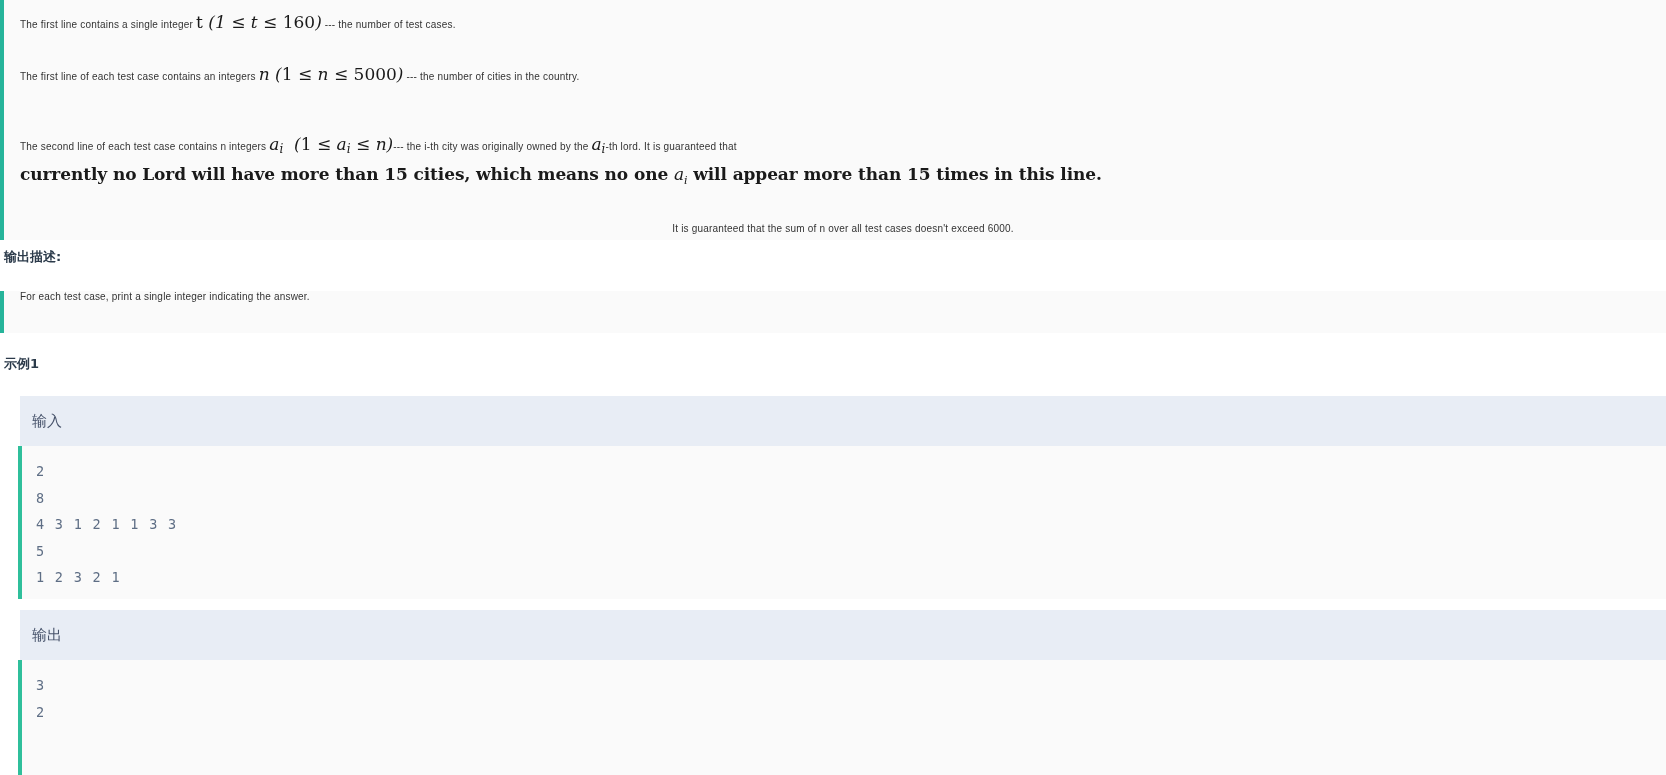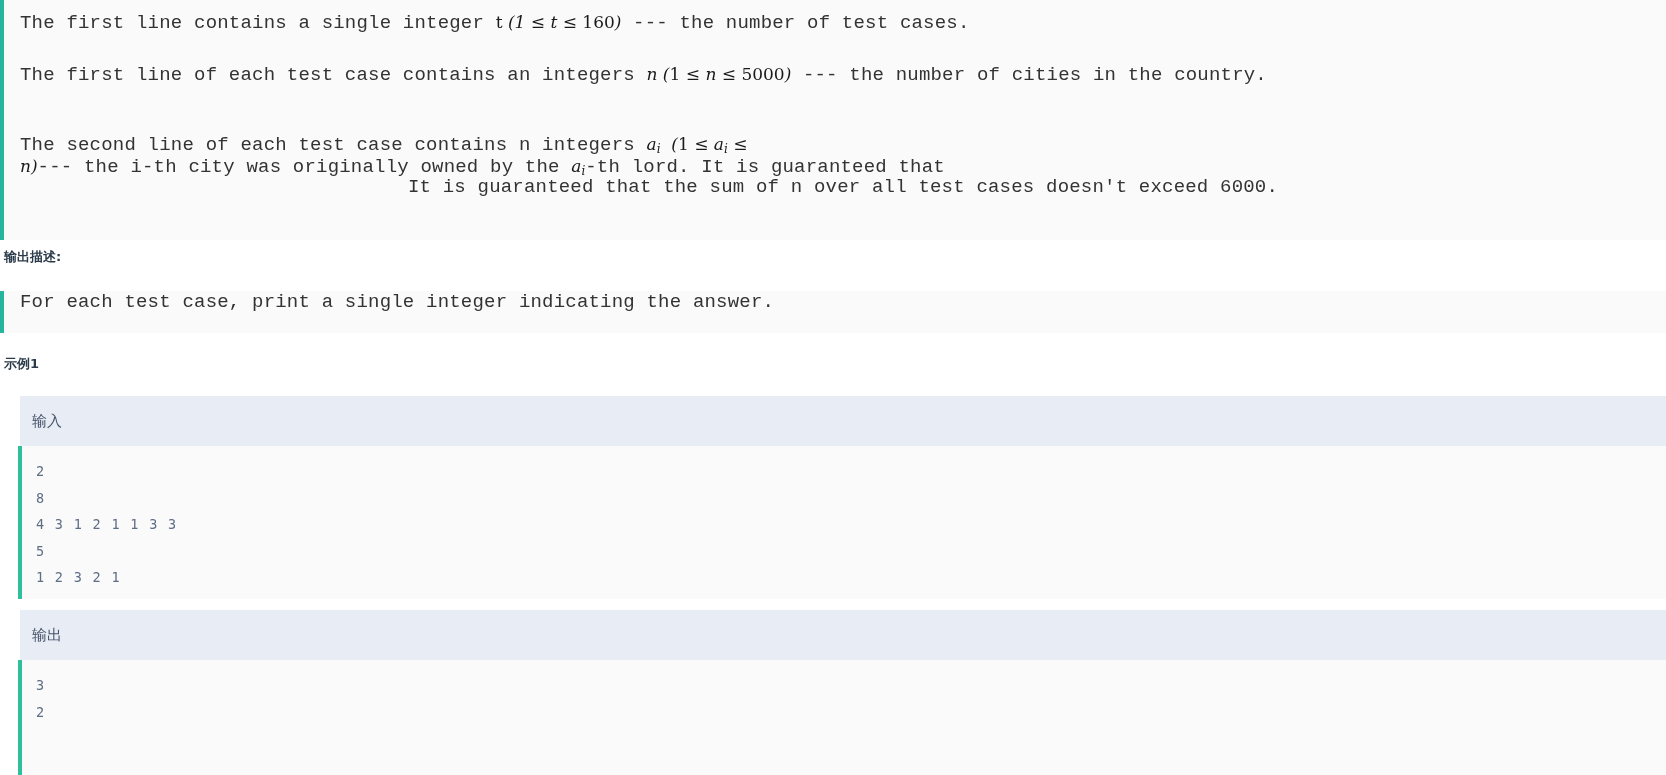--- a/index.html
+++ b/index.html
@@ -18,22 +18,22 @@
   
   .desc-block {
     background: #FAFAFA;
     border-left: 4px solid #26B49A;
     box-sizing: border-box;
     width: 1666px;
     padding: 0 0 0 16px;
   }
 
   .desc-line {
-    font-family: Liberation Mono, monospace;
-    font-size: 19px;
+    font-family: Liberation Sans, sans-serif;
+    font-size: 10px;
     color: #333333;
     letter-spacing: 0.2px;
     white-space: nowrap;
   }
 
   .m {
     font-family: "DejaVu Serif", "Liberation Serif", serif;
     font-style: italic;
     font-size: 17px;
     color: #1a1a1a;
@@ -108,20 +108,23 @@
   </div>
 
   <div style="height:53px;">
     <span class="desc-line"><span>The first line of each test case contains an integers </span></span><span class="m">n&nbsp;(<span class="up">1</span> ≤ n ≤ <span class="up">5000</span>)</span><span class="desc-line"><span> --- the number of cities in the country.</span></span>
   </div>
 
   <div style="height:24px;margin-top:17px;">
     <span class="desc-line"><span>The second line of each test case contains n integers </span></span><span class="m">a<sub class="mi">i</sub>&nbsp;&nbsp;(<span class="up">1</span> ≤ a<sub class="mi">i</sub> ≤ n)</span><span class="desc-line">--- the i-th city was originally owned by the&nbsp;</span><span class="m">a<sub class="mi">i</sub></span><span class="desc-line">-th lord. It is guaranteed that</span>
   </div>
 
+  <div class="bold-serif" style="height:42px; line-height:32px;">
+    currently no Lord will have more than 15 cities, which means no one <span class="bi">a<sub>i</sub></span> will appear more than 15 times in this line.
+  </div>
 
   <div style="height:30px; padding-top:18px;text-align:center;">
     <span class="desc-line">It is guaranteed that the sum of n over all test cases doesn't exceed 6000.</span>
   </div>
 </div>
 
 <div class="section-heading" style="position:absolute; left:0; top:248px; height:20px;">输出描述:</div>
 
 <div class="desc-block" style="position:absolute; left:0; top:291px; height:42px; display:flex; align-items:flex-start;">
   <span class="desc-line">For each test case, print a single integer indicating the answer.</span>

